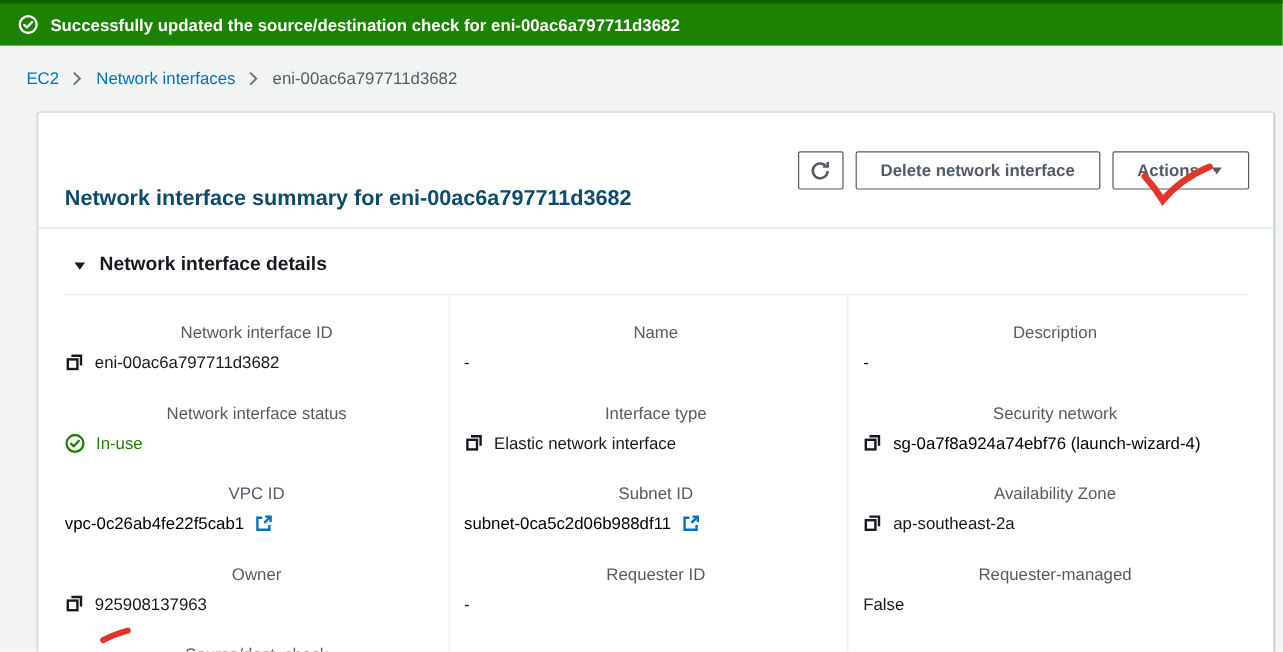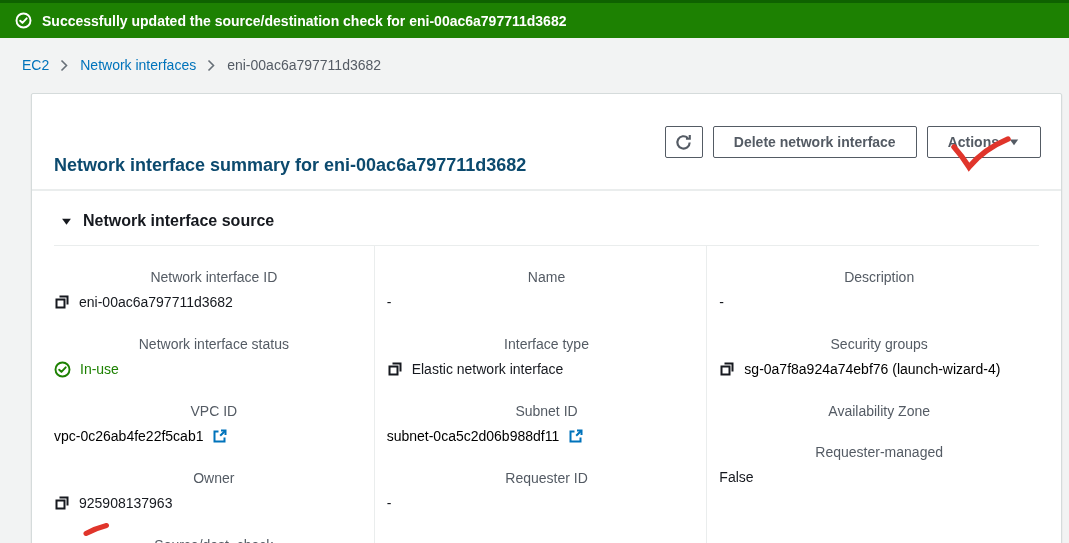--- a/index.html
+++ b/index.html
@@ -121,21 +121,21 @@
     </div>
   </div>
 
   <div class="section">
     <div class="section-header">
       <span class="icon-btn">
         <svg width="11" height="11" viewBox="0 0 12 12">
             <path d="M1.2 3h9.6L6 9.6z" fill="#16191f"></path>
           </svg>
       </span>
-      <span>Network interface source</span>
+      <span>Network interface details</span>
     </div>
     <div class="section-divider"></div>
     <div class="columns">
       <div class="col">
           <div class="field">
             <div class="field-label">Network interface ID</div>
             <div class="field-value">
               <span class="icon-btn">
                 <svg width="16" height="16" viewBox="0 0 16 16">
                   <path d="M5.5 2.5h8v8" fill="none" stroke="#16191f" stroke-width="2"></path>
@@ -229,33 +229,42 @@
           </div>
         </div>
       <div class="col">
           <div class="field">
             <div class="field-label">Description</div>
             <div class="field-value">
               <span class="">-</span>
             </div>
           </div>
           <div class="field">
-            <div class="field-label">Security groups</div>
+            <div class="field-label">Security network</div>
             <div class="field-value">
               <span class="icon-btn">
                 <svg width="16" height="16" viewBox="0 0 16 16">
                   <path d="M5.5 2.5h8v8" fill="none" stroke="#16191f" stroke-width="2"></path>
                   <rect x="2.5" y="5.5" width="8" height="8" fill="#fff" stroke="#16191f" stroke-width="2"></rect>
                 </svg>
               </span>
               <span class="link">sg-0a7f8a924a74ebf76 (launch-wizard-4)</span>
             </div>
           </div>
           <div class="field">
             <div class="field-label">Availability Zone</div>
+            <div class="field-value">
+              <span class="icon-btn">
+                <svg width="16" height="16" viewBox="0 0 16 16">
+                  <path d="M5.5 2.5h8v8" fill="none" stroke="#16191f" stroke-width="2"></path>
+                  <rect x="2.5" y="5.5" width="8" height="8" fill="#fff" stroke="#16191f" stroke-width="2"></rect>
+                </svg>
+              </span>
+              <span class="">ap-southeast-2a</span>
+            </div>
           </div>
           <div class="field">
             <div class="field-label">Requester-managed</div>
             <div class="field-value">
               <span class="">False</span>
             </div>
           </div>
         </div>
     </div>
   </div>

